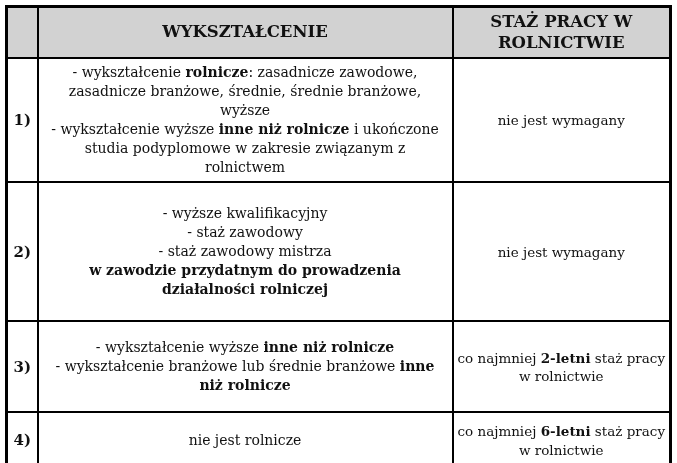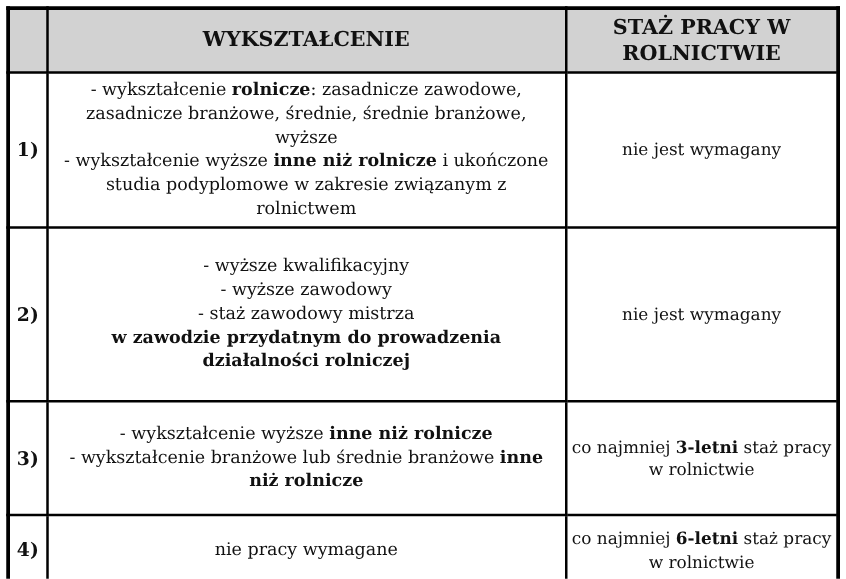--- a/index.html
+++ b/index.html
@@ -79,41 +79,41 @@
           <div><span>- wykształcenie wyższe </span><span class="b">inne niż rolnicze</span><span> i ukończone studia podyplomowe w zakresie związanym z rolnictwem</span></div>
         </td>
       <td class="exp">
           <div><span>nie jest wymagany</span></div>
         </td>
     </tr>
     <tr class="r1">
       <td class="num">2)</td>
       <td class="edu">
           <div><span>- wyższe kwalifikacyjny</span></div>
-          <div><span>- wyższe zawodowy</span></div>
+          <div><span>- staż zawodowy</span></div>
           <div><span>- staż zawodowy mistrza</span></div>
           <div><span class="b">w zawodzie przydatnym do prowadzenia działalności rolniczej</span></div>
         </td>
       <td class="exp">
           <div><span>nie jest wymagany</span></div>
         </td>
     </tr>
     <tr class="r2">
       <td class="num">3)</td>
       <td class="edu">
           <div><span>- wykształcenie wyższe </span><span class="b">inne niż rolnicze</span></div>
           <div><span>- wykształcenie branżowe lub średnie branżowe </span><span class="b">inne niż rolnicze</span></div>
         </td>
       <td class="exp">
-          <div><span>co najmniej </span><span class="b">3-letni</span><span> staż pracy w rolnictwie</span></div>
+          <div><span>co najmniej </span><span class="b">2-letni</span><span> staż pracy w rolnictwie</span></div>
         </td>
     </tr>
     <tr class="r3">
       <td class="num">4)</td>
       <td class="edu">
-          <div><span>nie pracy wymagane</span></div>
+          <div><span>nie jest rolnicze</span></div>
         </td>
       <td class="exp">
           <div><span>co najmniej </span><span class="b">6-letni</span><span> staż pracy w rolnictwie</span></div>
         </td>
     </tr>
   </tbody>
 </table>
 
 </body></html>

